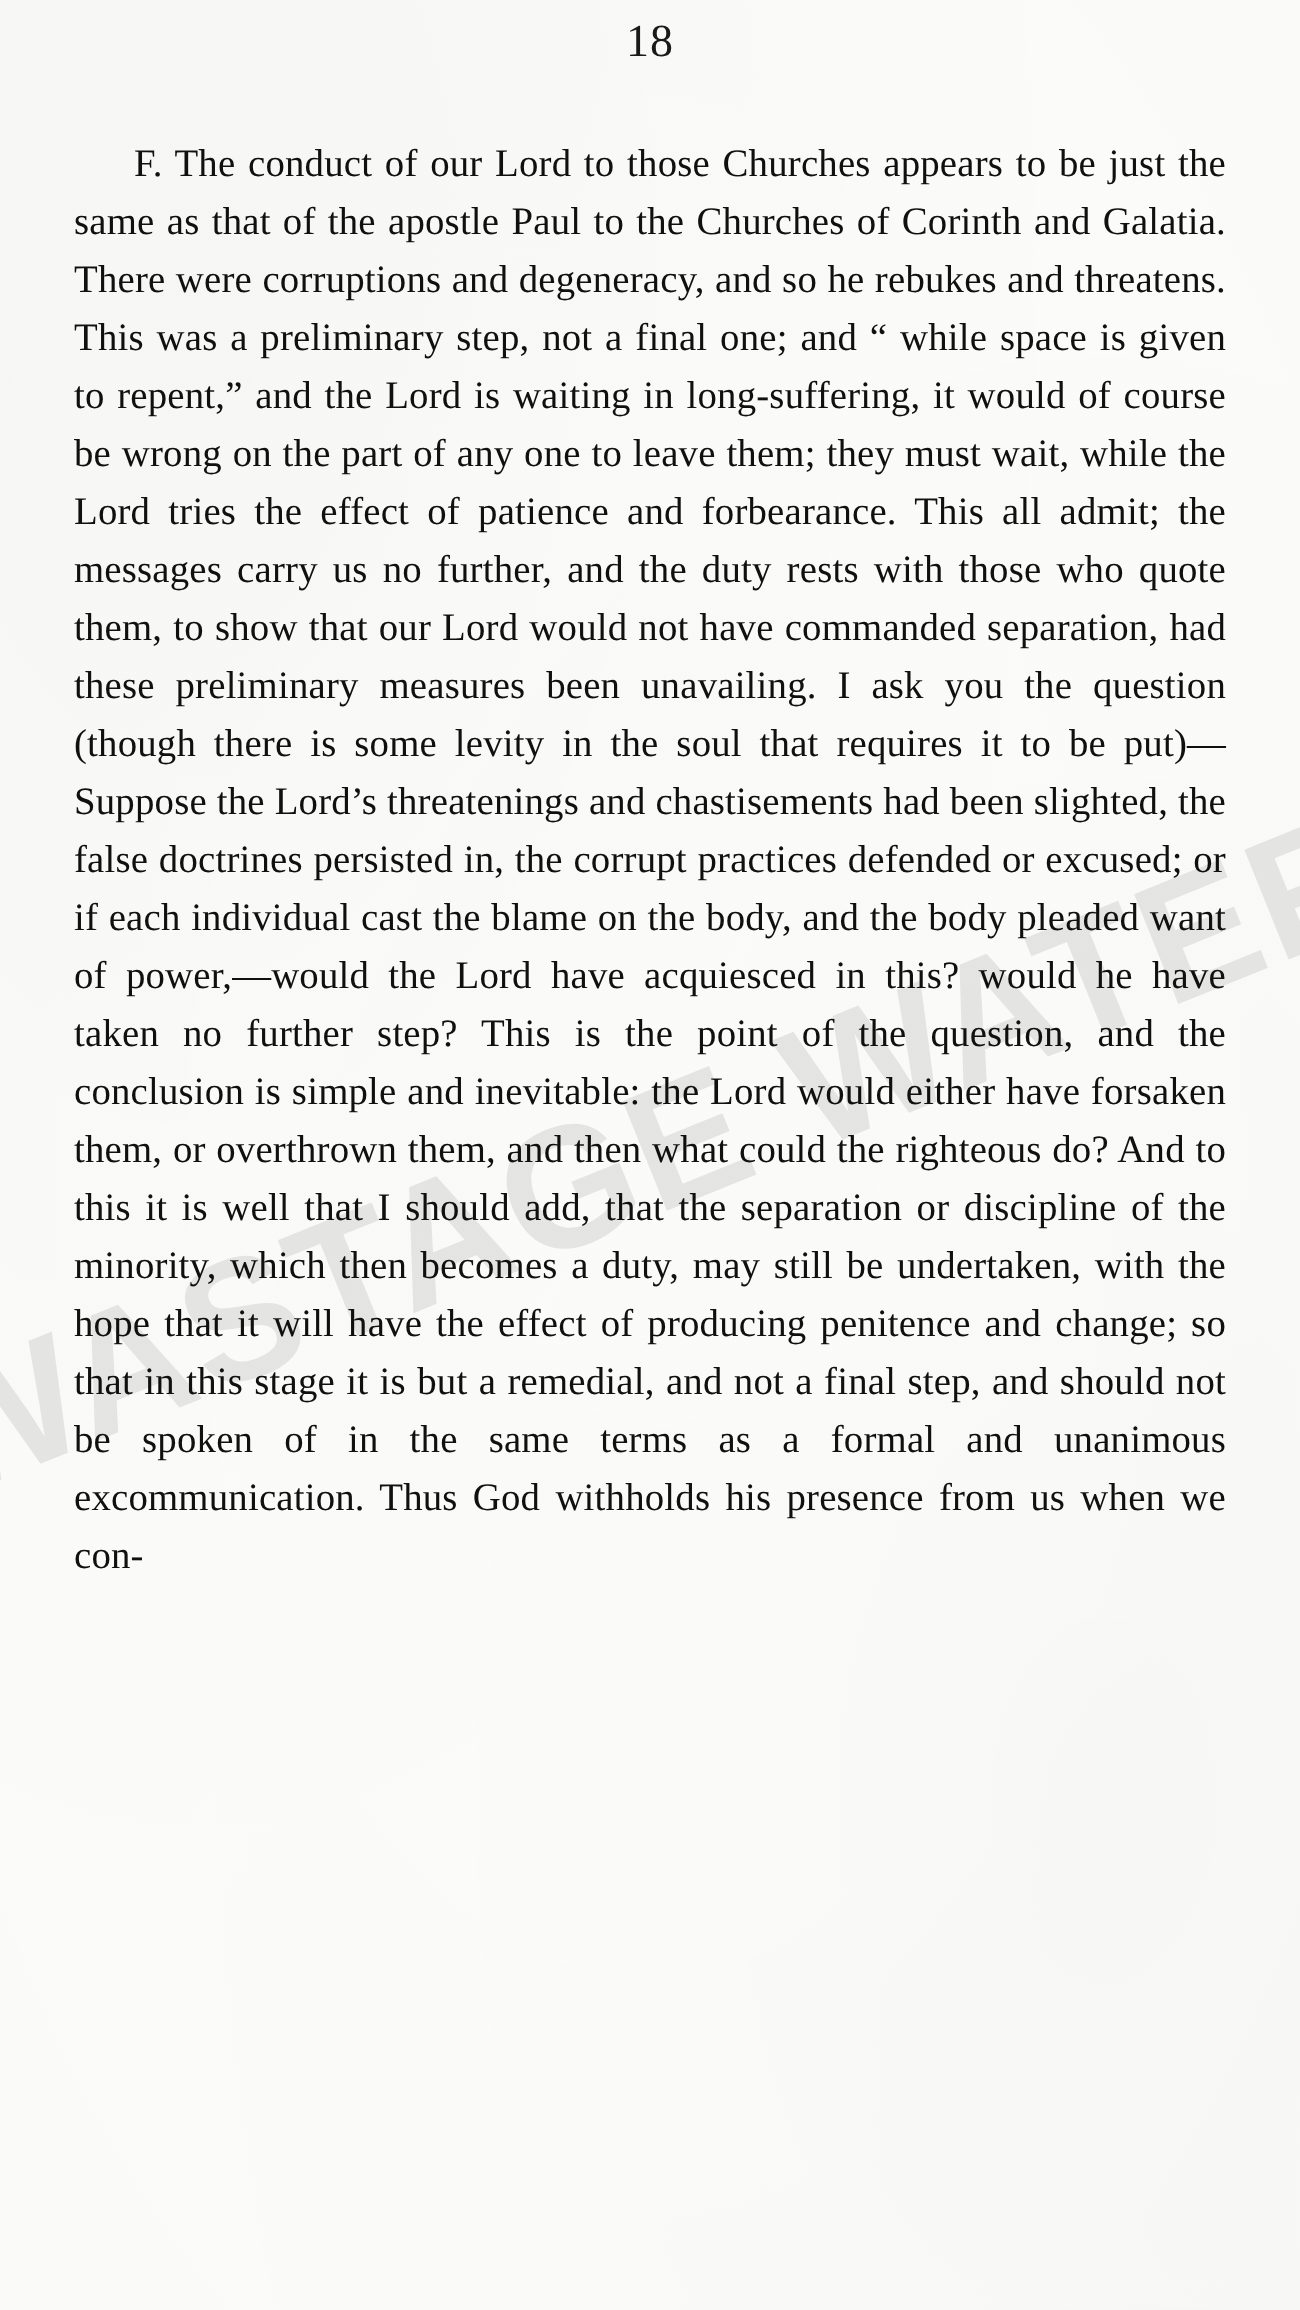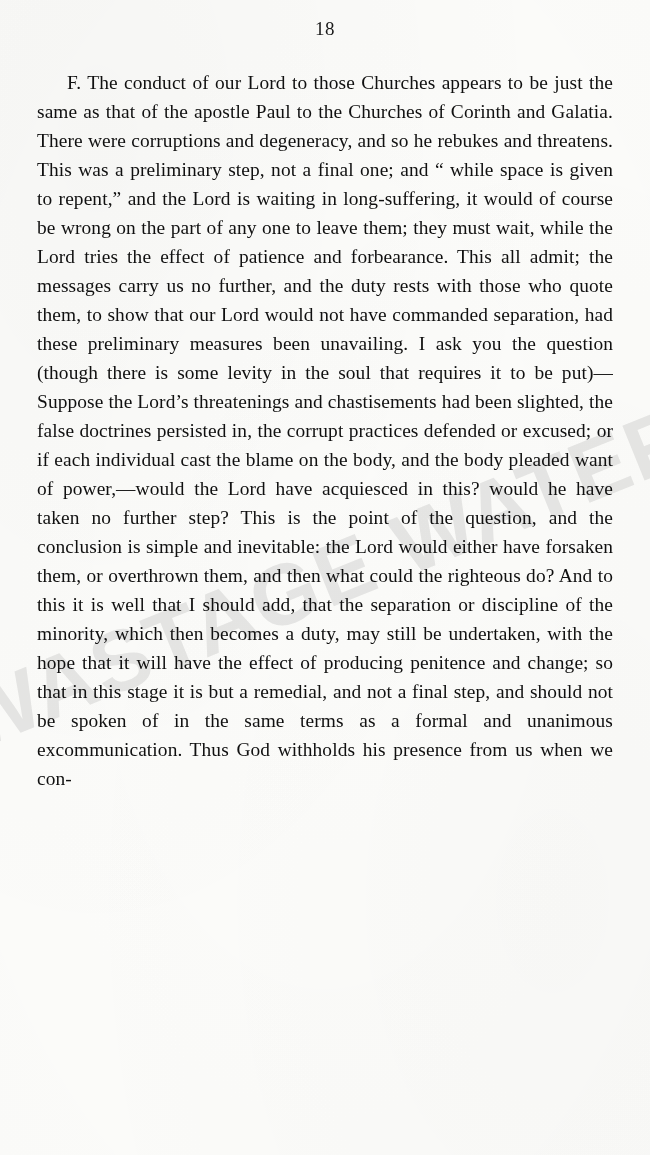--- a/index.html
+++ b/index.html
@@ -28,25 +28,25 @@
     inset: 0;
     background:
       radial-gradient(ellipse at 15% 12%, rgba(0,0,0,0.018), rgba(0,0,0,0) 60%),
       radial-gradient(ellipse at 85% 78%, rgba(0,0,0,0.015), rgba(0,0,0,0) 65%),
       radial-gradient(ellipse at 50% 50%, rgba(255,255,255,0.0), rgba(0,0,0,0.012) 100%);
     pointer-events: none;
   }
 
   .page-number {
     position: absolute;
-    top: 18px;
+    top: 8px;
     left: 0;
     right: 0;
     text-align: center;
-    font-size: 19px;
+    font-size: 23px;
     letter-spacing: 0.5px;
     color: #1a1a1a;
   }
 
   .body-text {
     position: absolute;
     left: 37px;
     right: 37px;
     top: 68px;
     font-size: 19.4px;

